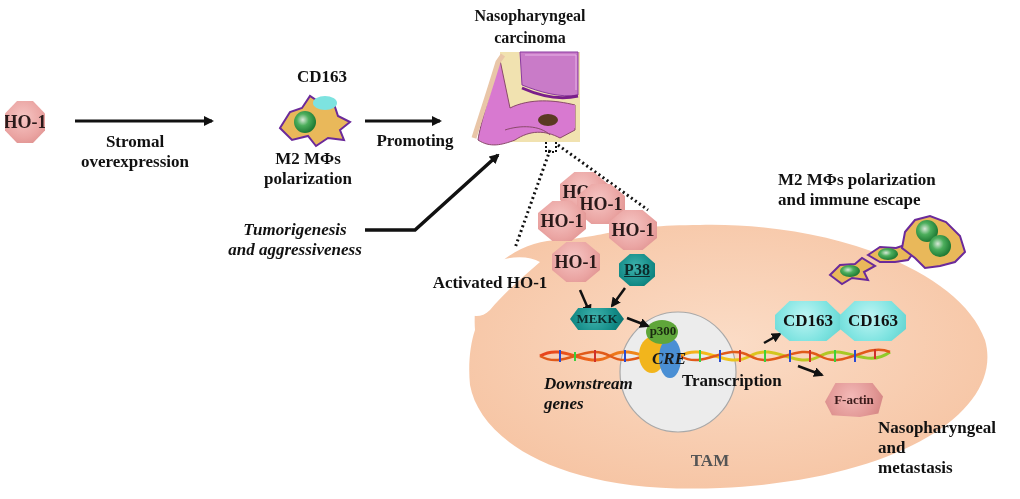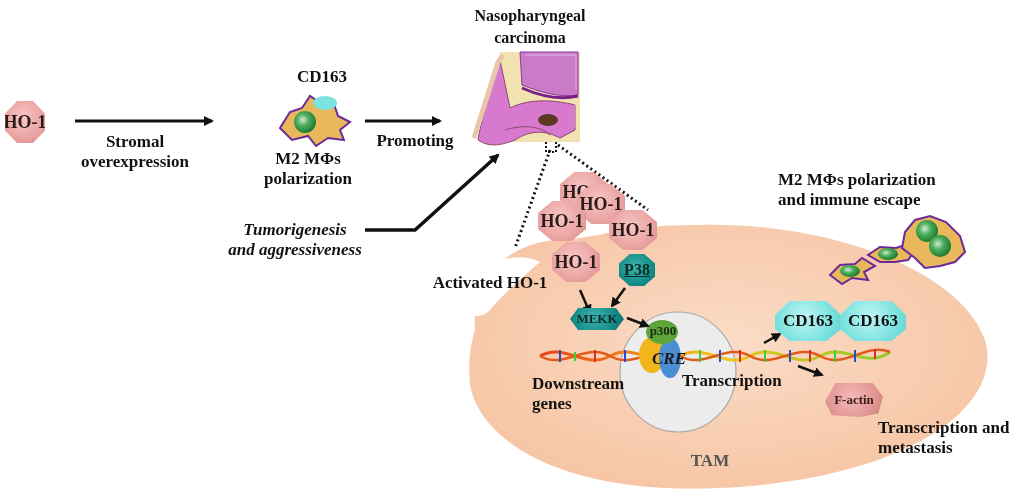--- a/index.html
+++ b/index.html
@@ -176,18 +176,18 @@
 <div class="lbl" style="left:258px;top:149px;width:100px;white-space:pre-line;">M2 MΦs
 polarization</div>
 <div class="lbl" style="left:370px;top:131px;width:90px;">Promoting</div>
 <div class="lbl" style="left:465px;top:5px;width:130px;font-size:16px;line-height:22px;white-space:pre-line;">Nasopharyngeal
 carcinoma</div>
 <div class="lbl" style="left:215px;top:220px;width:160px;white-space:pre-line;font-style:italic;">Tumorigenesis
 and aggressiveness</div>
 <div class="lbl" style="left:425px;top:273px;width:130px;">Activated HO-1</div>
 <div class="lbl left" style="left:778px;top:170px;width:200px;white-space:pre-line;">M2 MΦs polarization
 and immune escape</div>
-<div class="lbl left" style="left:532px;top:374px;width:110px;white-space:pre-line;">Downstream
+<div class="lbl left" style="left:544px;top:374px;width:110px;white-space:pre-line;font-style:italic;">Downstream
 genes</div>
 <div class="lbl left" style="left:682px;top:371px;width:120px;">Transcription</div>
-<div class="lbl left" style="left:878px;top:418px;width:140px;white-space:pre-line;">Transcription and
+<div class="lbl left" style="left:878px;top:418px;width:140px;white-space:pre-line;">Nasopharyngeal and
 metastasis</div>
 <div class="lbl" style="left:680px;top:451px;width:60px;color:#555;">TAM</div>
 
 </body></html>

